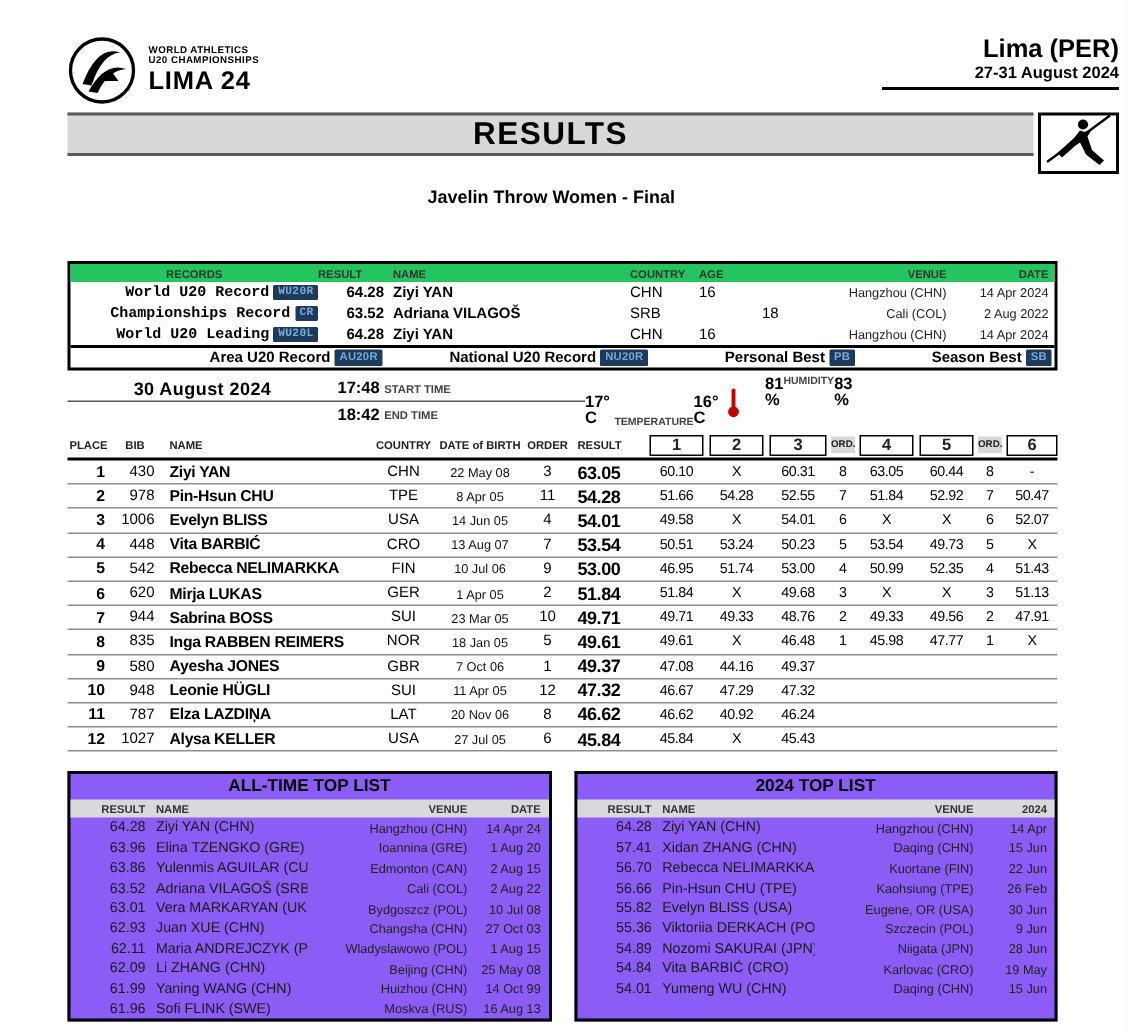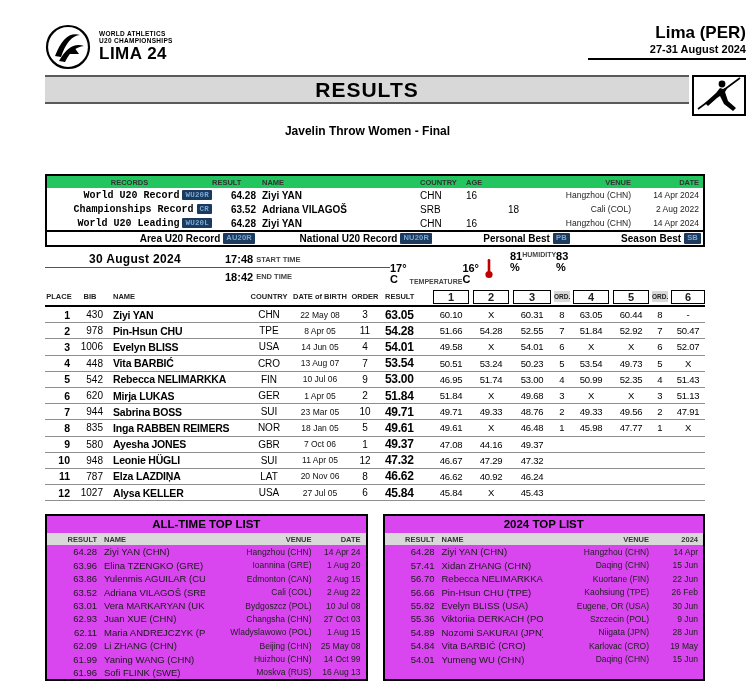--- a/index.html
+++ b/index.html
@@ -73,21 +73,21 @@
   .c-name { font-size:10.5px; font-weight:bold; padding-left:6px; letter-spacing:-.2px; white-space:nowrap; }
   .c-ctry { font-size:10px; text-align:center; }
   .c-dob { font-size:8.5px; text-align:center; color:#111; }
   .c-order { font-size:10px; text-align:center; }
   .c-result { font-size:12px; font-weight:bold; padding-left:4px; letter-spacing:-.3px; }
   .c-att { font-size:9.5px; text-align:center; letter-spacing:-.3px; }
   .c-ord { font-size:9.5px; text-align:center; }
 
   
   .toplists { display:flex; gap:15px; margin-top:13px; }
-  .toplist-box { width:322.5px; border:2px solid #000; background:#d946ef; }
+  .toplist-box { width:322.5px; border:2px solid #000; background:#8b5cf6; }
   .tl-title { text-align:center; font-size:11.5px; font-weight:bold; height:17px; line-height:17px; }
   .tl-head { display:grid; grid-template-columns:52px 1fr 1fr 54px; background:#d9d9d9; height:12px; font-size:7.5px; font-weight:bold; color:#333; align-items:center; }
   .tl-head .r { text-align:right; padding-right:5px; }
   .tl-head .l1 { text-align:right; padding-right:2px; }
   .tl-row { display:grid; grid-template-columns:52px 1fr 1fr 54px; height:13.4px; align-items:center; }
   .tl-res { font-size:9.5px; text-align:right; padding-right:2px; color:#1a1a1a; }
   .tl-name { font-size:9.5px; padding-left:5px; color:#1a1a1a; white-space:nowrap; overflow:hidden; }
   .tl-venue { font-size:8.5px; text-align:right; color:#222; white-space:nowrap; }
   .tl-date { font-size:8.5px; text-align:right; padding-right:5px; color:#222; white-space:nowrap; }
 </style>

